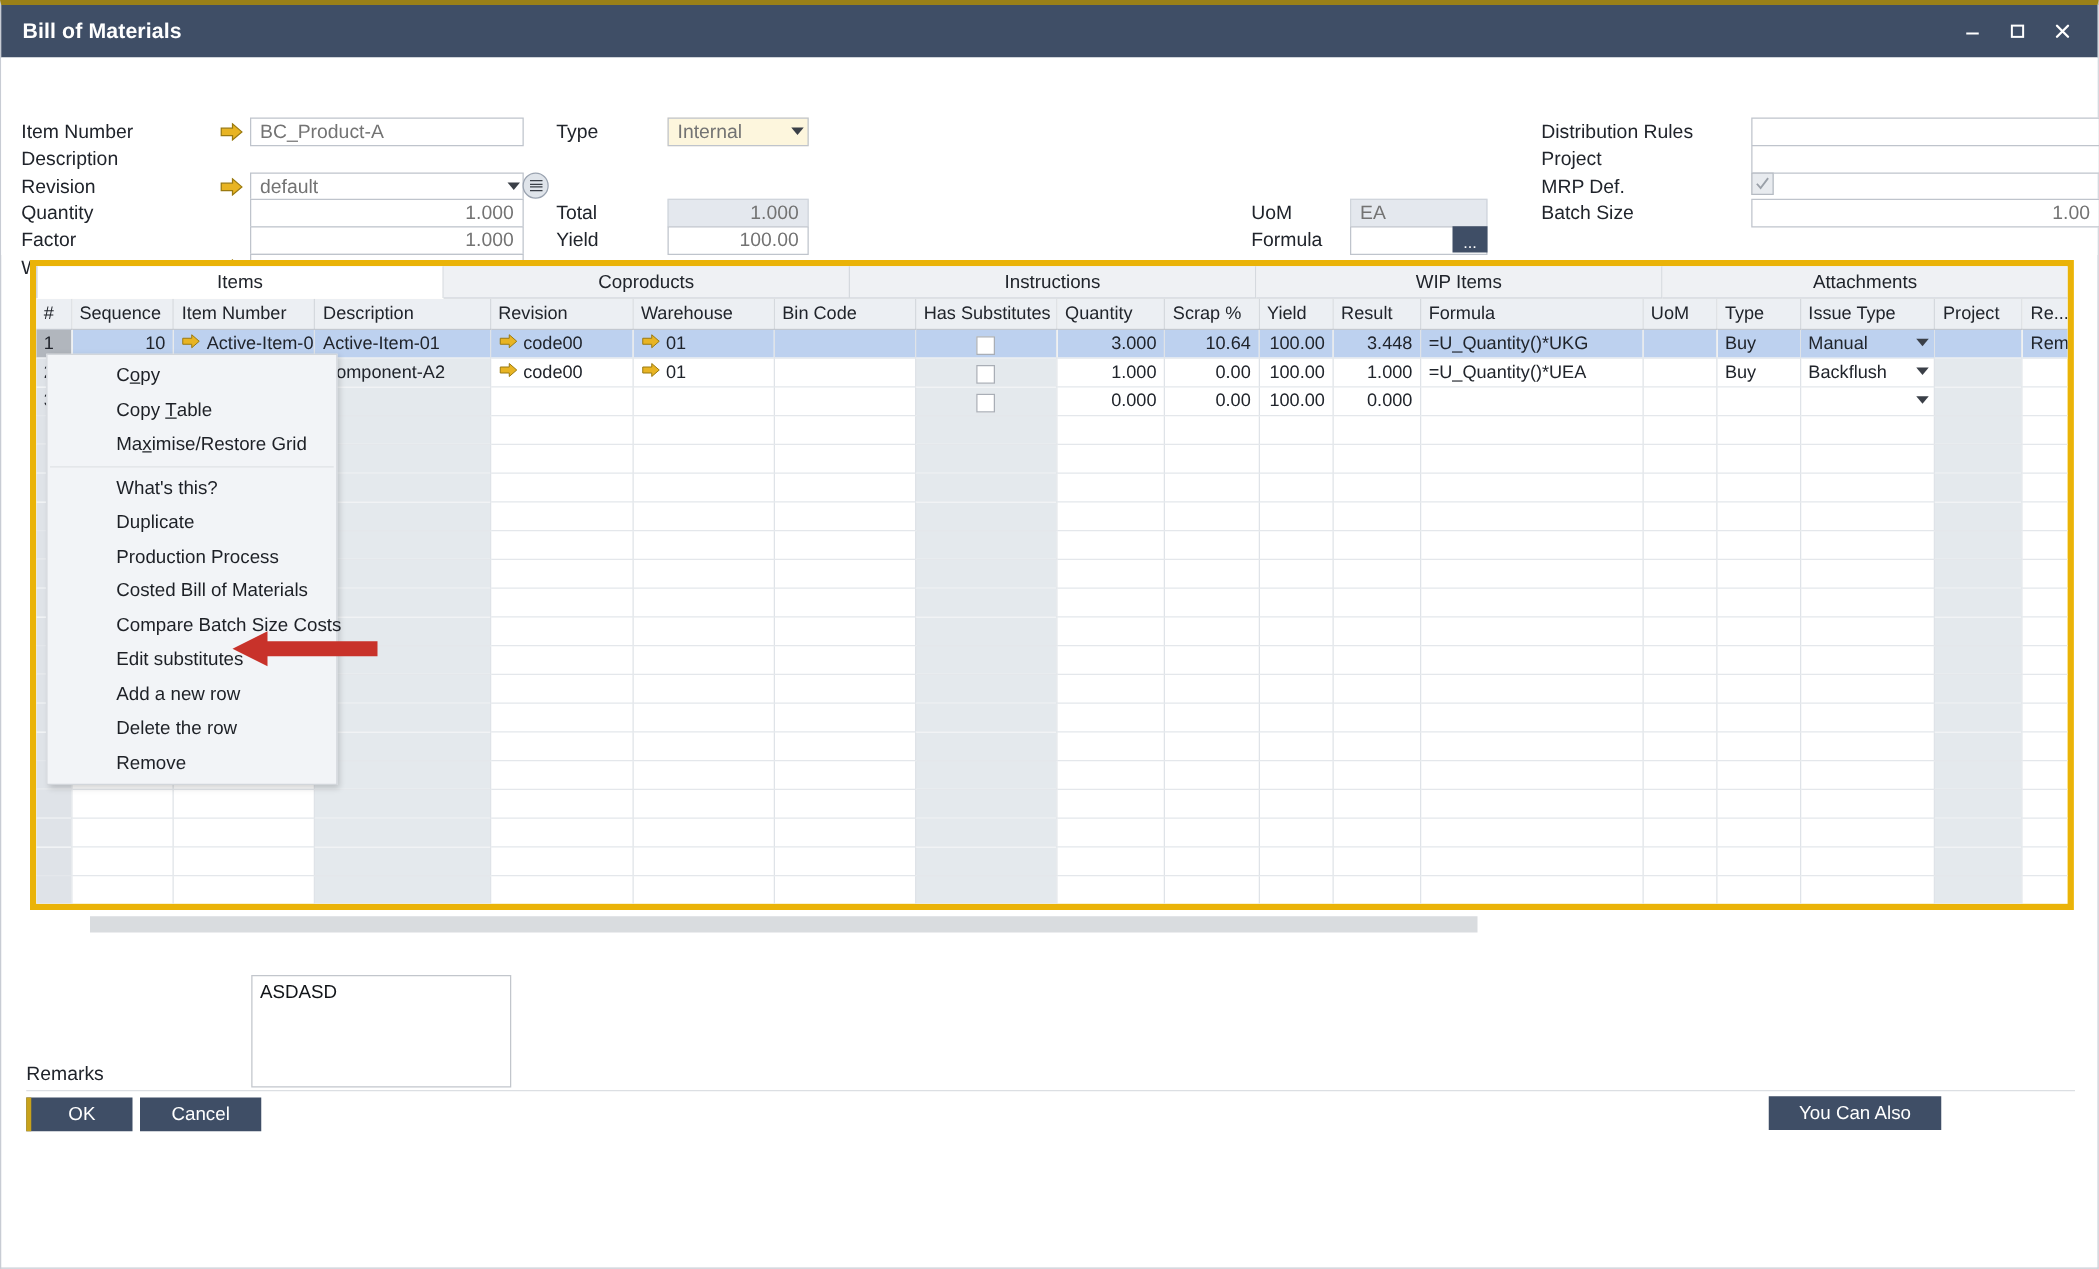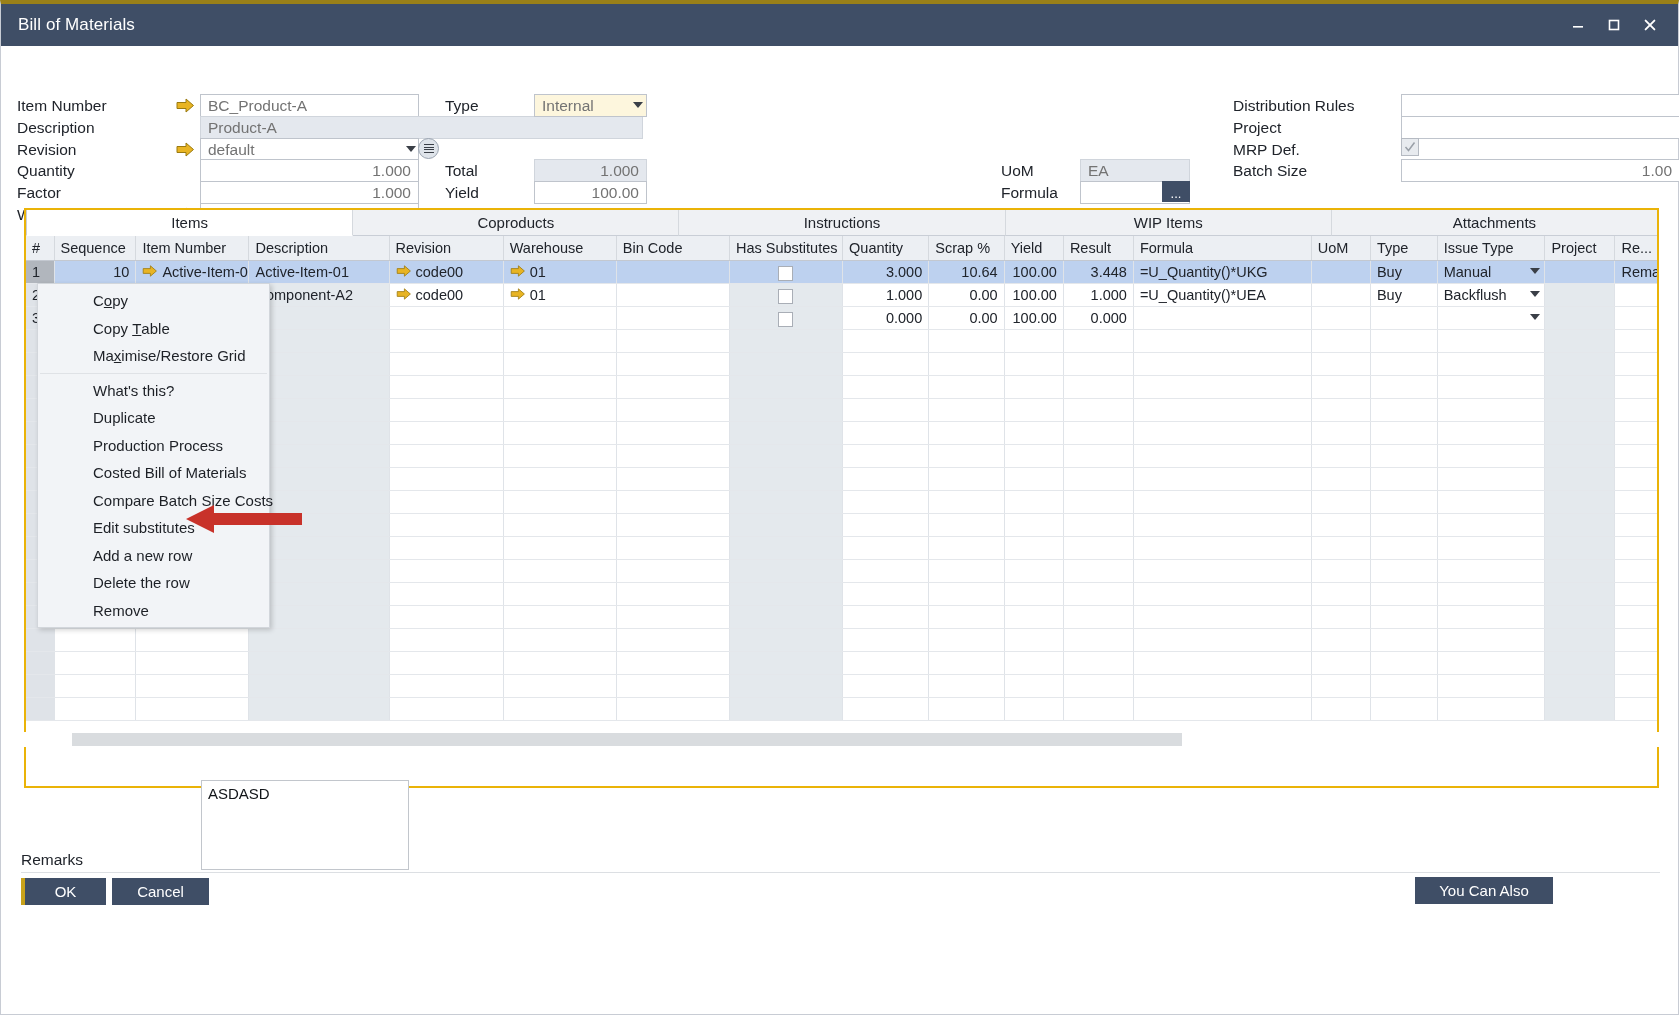--- a/index.html
+++ b/index.html
@@ -29,21 +29,21 @@
     position: absolute; left: 0; top: 0;
     width: 100%; height: 42px;
     background: #3f4e66;
     display: flex; align-items: center;
   }
   .title-text {
     color: #ffffff;
     font-size: 17px;
     margin-left: 17px;
     letter-spacing: .1px;
-    font-weight: 400;
+    font-weight: 700;
   }
   .win-controls {
     position: absolute; right: 10px; top: 0;
     height: 42px; display: flex; align-items: center; gap: 0px;
   }
   .win-btn {
     width: 36px; height: 36px;
     display: flex; align-items: center; justify-content: center;
     color: #ffffff;
     cursor: default;
@@ -123,23 +123,23 @@
     border: 1px solid #b5bac2;
     background: #e8ebef;
     display: flex; align-items: center; justify-content: center;
   }
   .chk-box svg { display:block; }
 
   
   .grid-panel {
     position: absolute;
     left: 23px; top: 204px;
-    width: 1635px; height: 580px;
+    width: 1635px; height: 520px;
     background: #fde047;
-    border: 2px solid #eab308;
+    border: 5px solid #eab308;
   }
   .tabstrip {
     position: absolute; left: 0; top: 0;
     width: 100%; height: 26px;
     display: flex;
     background: #eff1f4;
   }
   .tab {
     flex: 1 1 0;
     display: flex; align-items: center; justify-content: center;
@@ -342,21 +342,20 @@
 
     <span class="fld-label" style="left:16px; top:51px;">Item Number</span>
     <span class="arrow-link" style="left:175px; top:52px;">
       <svg width="19" height="15" viewBox="0 0 19 15">
           <path d="M1 4.5 h9 V1 l7.5 6.5 L10 14 v-3.5 H1 z" fill="#e8b423" stroke="#9a7a10" stroke-width="1"></path>
         </svg>
     </span>
     <div class="fld-box" style="left:199px; top:48px; width:219px;">BC_Product-A</div>
 
     <span class="fld-label" style="left:16px; top:73px;">Description</span>
-    <div class="fld-box ro" style="left:199px; top:70px; width:443px;">Product-A</div>
 
     <span class="fld-label" style="left:16px; top:95px;">Revision</span>
     <span class="arrow-link" style="left:175px; top:96px;">
       <svg width="19" height="15" viewBox="0 0 19 15">
           <path d="M1 4.5 h9 V1 l7.5 6.5 L10 14 v-3.5 H1 z" fill="#e8b423" stroke="#9a7a10" stroke-width="1"></path>
         </svg>
     </span>
     <div class="fld-box" style="left:199px; top:92px; width:219px;text-align:center;">default</div>
     <span class="combo-arrow" style="left:405px; top:100px;"></span>
     <span class="rev-extra-btn" style="left:417px; top:92px;">

